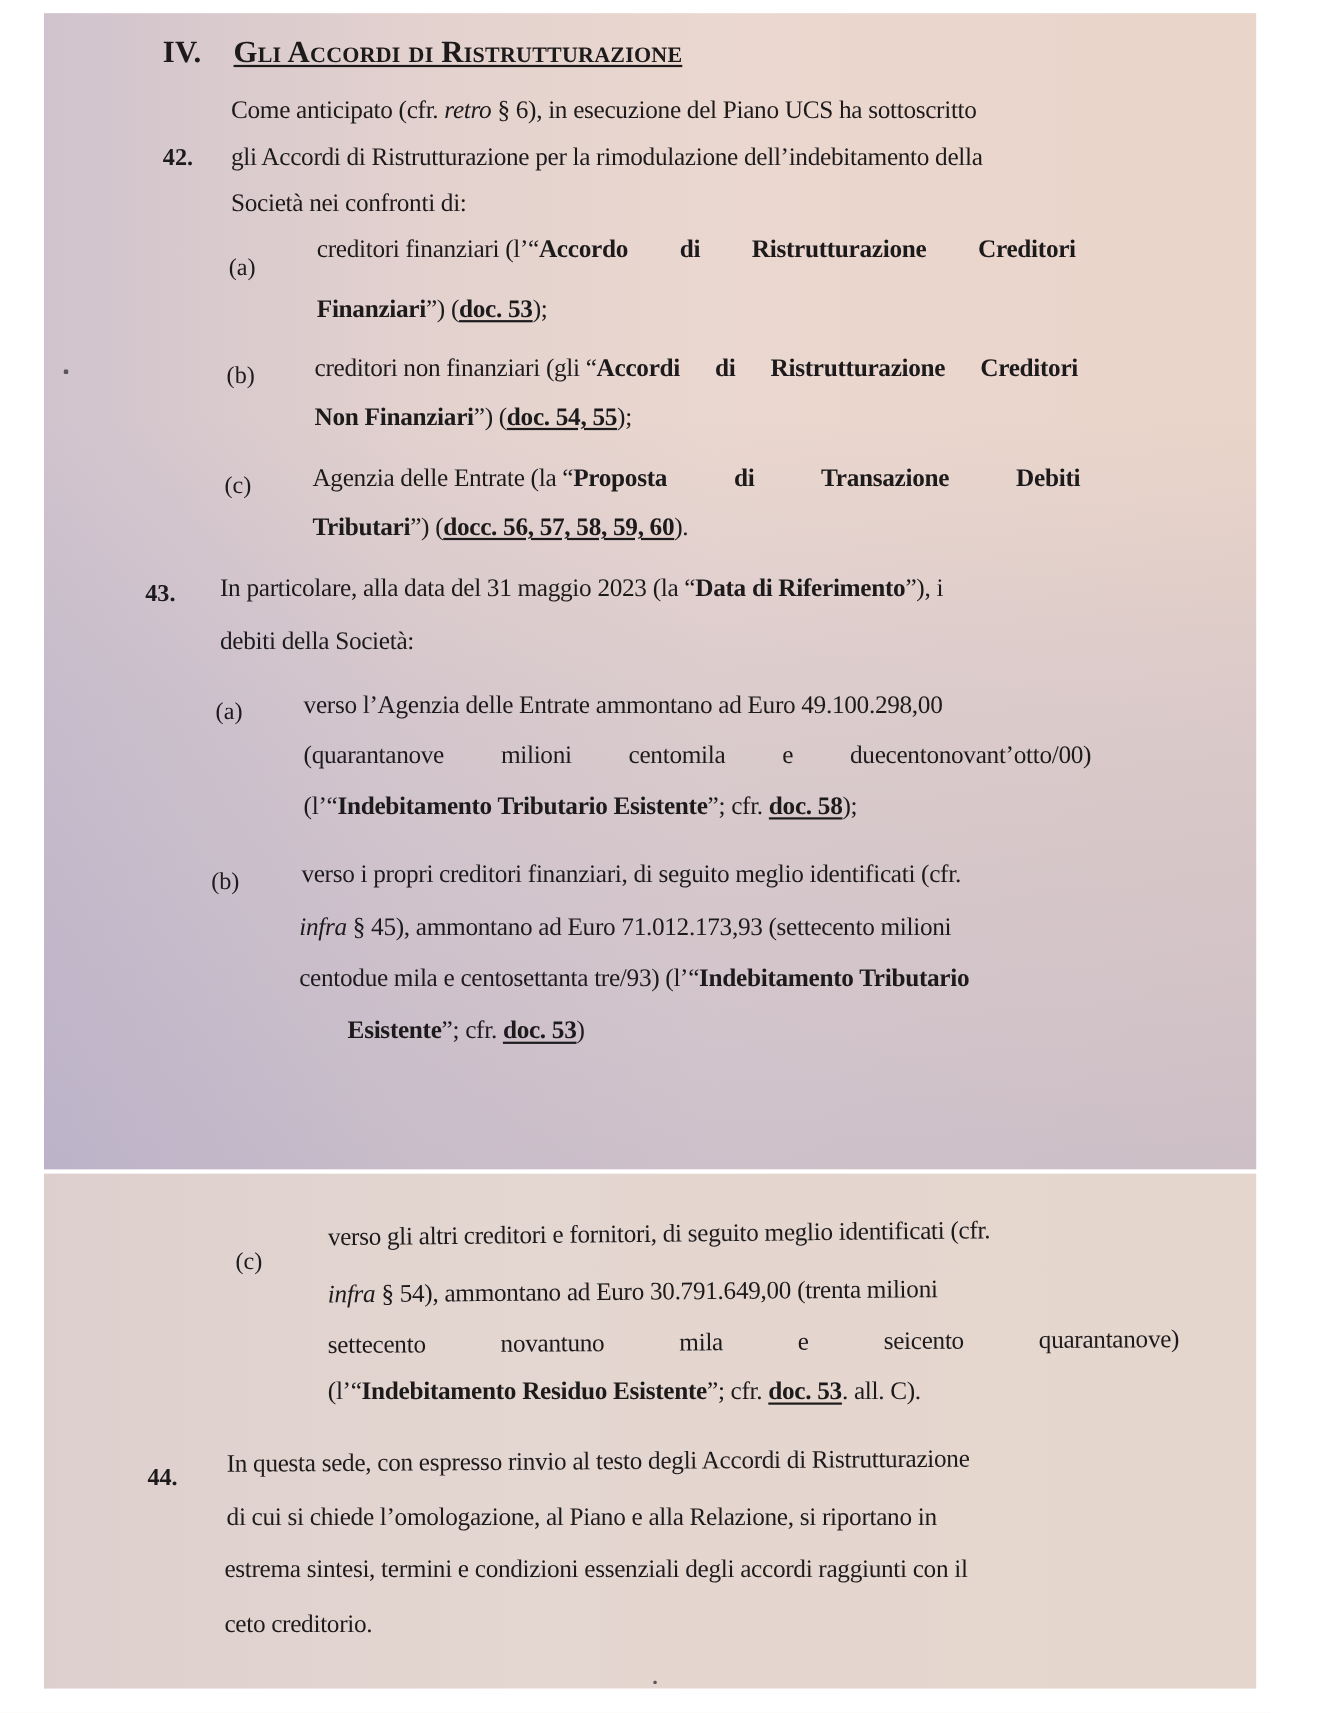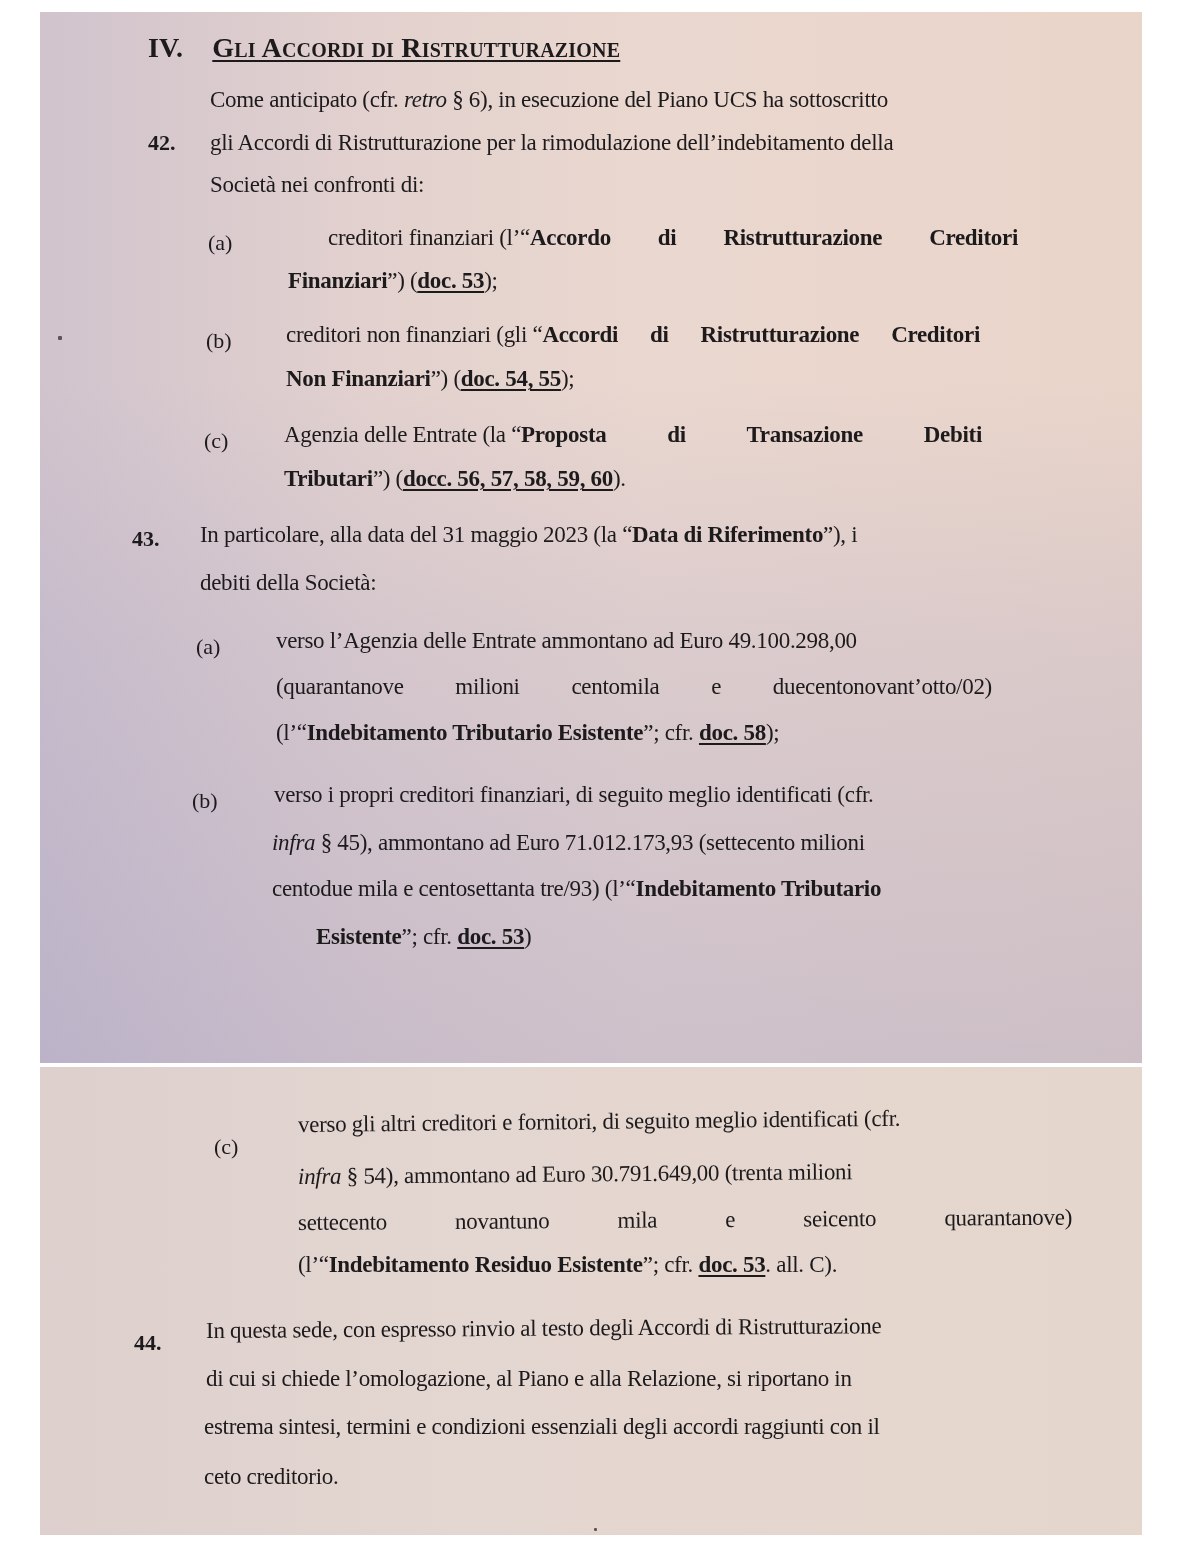--- a/index.html
+++ b/index.html
@@ -90,21 +90,21 @@
 </div>
 
 <div class="num" style="top:90px; left:148px;margin-top:40px;">42.</div>
 <div class="line" style="top:87px; left:210px;">
   <span>Come anticipato (cfr. </span><span class="i">retro</span><span> § 6), in esecuzione del Piano UCS ha sottoscritto</span>
 </div>
 <div class="line" style="top:130px; left:210px;">gli Accordi di Ristrutturazione per la rimodulazione dell’indebitamento della</div>
 <div class="line" style="top:172px; left:210px;">Società nei confronti di:</div>
 
 <div class="lbl" style="top:230px; left:208px;">(a)</div>
-<div class="line justify" style="top:225px; left:288px; width:690px;margin-left:40px;">
+<div class="line justify" style="top:214px; left:288px; width:690px;">
   <span>creditori finanziari (l’“</span>
     <span class="b" style="flex:1; text-align:justify; text-align-last:justify;">Accordo di Ristrutturazione Creditori</span>
 </div>
 <div class="line" style="top:268px; left:288px;text-align:right;">
   <span class="b">Finanziari</span><span>”) (</span><span class="u">doc. 53</span><span>);</span>
 </div>
 
 <div class="lbl" style="top:328px; left:206px;">(b)</div>
 <div class="line justify" style="top:322px; left:286px; width:694px;">
   <span>creditori non finanziari (gli “</span>
@@ -129,21 +129,21 @@
 </div>
 <div class="line" style="top:570px; left:200px;">debiti della Società:</div>
 
 <div class="lbl" style="top:634px; left:196px;">(a)</div>
 <div class="line" style="top:628px; left:276px;">verso l’Agenzia delle Entrate ammontano ad Euro 49.100.298,00</div>
 <div class="line justify" style="top:674px; left:276px; width:716px;">
   <span>(quarantanove</span>
   <span>milioni</span>
   <span>centomila</span>
   <span>e</span>
-  <span>duecentonovant’otto/02)</span>
+  <span>duecentonovant’otto/00)</span>
 </div>
 <div class="line" style="top:720px; left:276px;">
   <span>(l’“</span><span class="b">Indebitamento Tributario Esistente</span><span>”; cfr. </span><span class="u">doc. 58</span><span>);</span>
 </div>
 
 <div class="lbl" style="top:788px; left:192px;">(b)</div>
 <div class="line" style="top:782px; left:274px;">verso i propri creditori finanziari, di seguito meglio identificati (cfr.</div>
 <div class="line" style="top:830px; left:272px;">
   <span class="i">infra</span><span> § 45), ammontano ad Euro 71.012.173,93 (settecento milioni</span>
 </div>

